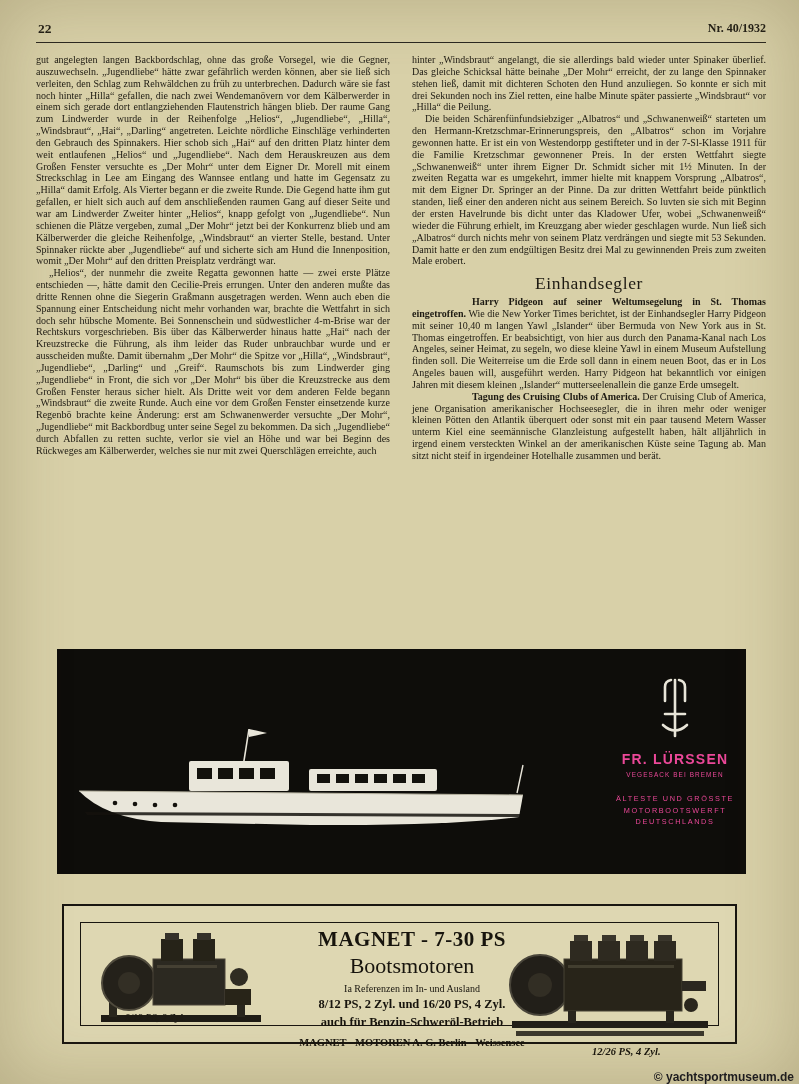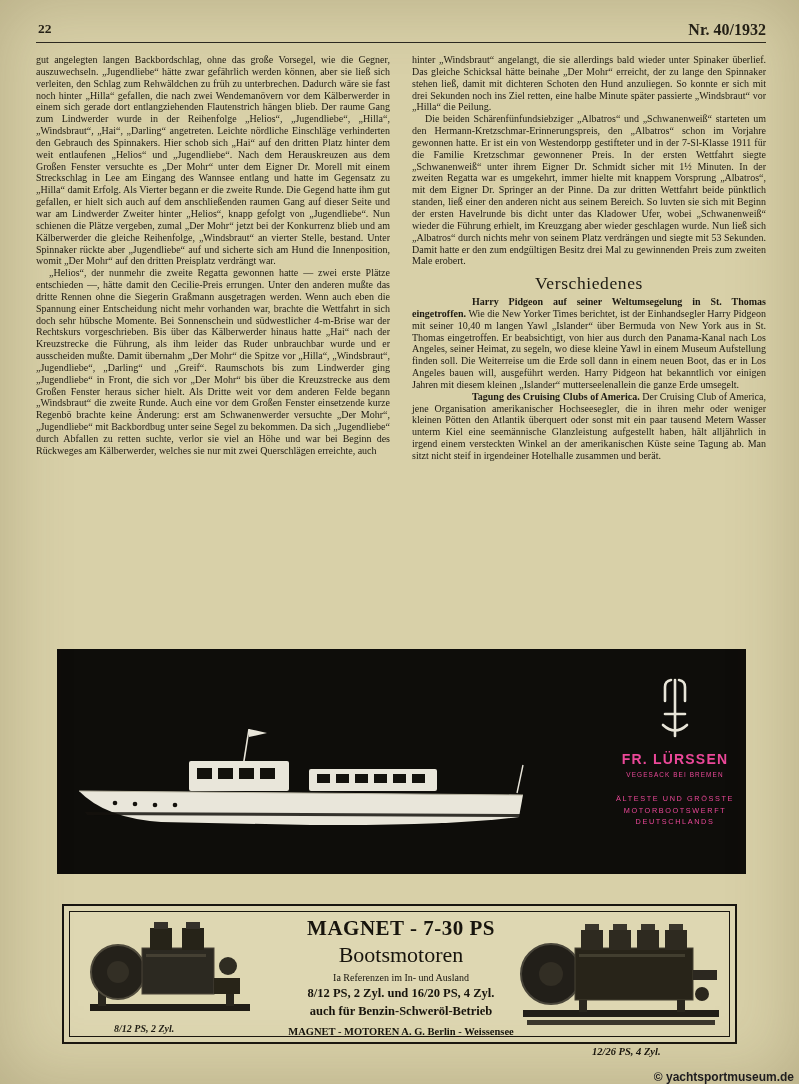--- a/index.html
+++ b/index.html
@@ -13,21 +13,21 @@
   }
   body::after {
     content: "";
     position: absolute; inset: 0;
     pointer-events: none;
     box-shadow: inset 0 0 70px rgba(92,80,38,.28);
   }
 
   
   .page-number { position: absolute; top: 21px; left: 38px; font-size: 13.5px; font-weight: bold; }
-  .issue       { position: absolute; top: 21px; right: 33px; font-size: 16px; font-weight: bold; }
+  .issue       { position: absolute; top: 21px; right: 33px; font-size: 12px; font-weight: bold; }
   .header-rule { position: absolute; top: 42px; left: 36px; width: 730px; border-top: 1.6px solid #2b2820; }
 
   
   .columns { position: absolute; top: 54px; left: 36px; width: 730px; display: flex; gap: 22px; }
   .col { width: 354px; font-size: 10px; line-height: 11.85px; text-align: justify; color: #1d1a12; }
   .body-p { margin: 0; }
   .indent { text-indent: 13px; }
   .section-heading {
     font-size: 17.5px; font-weight: normal; letter-spacing: .6px;
     text-align: center; margin: 11px 0 6px 0;
@@ -47,21 +47,21 @@
     font-family: "Liberation Sans", sans-serif;
   }
   .luerssen-company  { margin-top: 12px; font-size: 14px; font-weight: bold; letter-spacing: 1.2px; white-space: nowrap; }
   .luerssen-location { margin-top: 4px;  font-size: 6.4px; letter-spacing: 1.1px; white-space: nowrap; }
   .luerssen-claim    { margin-top: 15px; font-size: 7.3px; letter-spacing: 1.6px; line-height: 11.5px; }
   .luerssen-claim div { white-space: nowrap; }
 
   
   .ad-magnet {
     position: absolute; left: 62px; top: 904px; width: 675px; height: 140px;
-    background: #ded7b2; border: 2.5px solid #191610; padding: 5px;
+    background: #ded7b2; border: 2.5px solid #191610; padding: 16px;
   }
   .magnet-inner { position: relative; width: 100%; height: 100%; border: 1px solid #191610; }
   .engine-left  { position: absolute; left: 6px;  top: 6px; }
   .engine-right { position: absolute; right: 4px; top: 2px; }
   .magnet-center { position: absolute; left: 194px; top: 4px; width: 274px; text-align: center; color: #17140d; }
   .magnet-title    { font-size: 21px;  font-weight: bold; letter-spacing: .5px; white-space: nowrap; }
   .magnet-subtitle { font-size: 22px;  font-weight: normal; margin-top: 1px; }
   .magnet-ref      { font-size: 10px;  margin-top: 4px; }
   .magnet-line-bold{ font-size: 12.5px; font-weight: bold; margin-top: 3px; white-space: nowrap; }
   .magnet-company  { font-size: 10.5px; font-weight: bold; margin-top: 7px; white-space: nowrap; }
@@ -89,21 +89,21 @@
 <div class="header-rule"></div>
 
 <div class="columns">
   <div class="col">
     <p class="body-p">gut angelegten langen Backbordschlag, ohne das große Vorsegel, wie die Gegner, auszuwechseln. „Jugendliebe“ hätte zwar gefährlich werden können, aber sie ließ sich verleiten, den Schlag zum Rehwäldchen zu früh zu unterbrechen. Dadurch wäre sie fast noch hinter „Hilla“ gefallen, die nach zwei Wendemanövern vor dem Kälberwerder in einem sich gerade dort entlangziehenden Flautenstrich hängen blieb. Der raume Gang zum Lindwerder wurde in der Reihenfolge „Helios“, „Jugendliebe“, „Hilla“, „Windsbraut“, „Hai“, „Darling“ angetreten. Leichte nördliche Einschläge verhinderten den Gebrauch des Spinnakers. Hier schob sich „Hai“ auf den dritten Platz hinter dem weit entlaufenen „Helios“ und „Jugendliebe“. Nach dem Herauskreuzen aus dem Großen Fenster versuchte es „Der Mohr“ unter dem Eigner Dr. Morell mit einem Streckschlag in Lee am Eingang des Wannsee entlang und hatte im Gegensatz zu „Hilla“ damit Erfolg. Als Vierter begann er die zweite Runde. Die Gegend hatte ihm gut gefallen, er hielt sich auch auf dem anschließenden raumen Gang auf dieser Seite und war am Lindwerder Zweiter hinter „Helios“, knapp gefolgt von „Jugendliebe“. Nun schienen die Plätze vergeben, zumal „Der Mohr“ jetzt bei der Konkurrenz blieb und am Kälberwerder die gleiche Reihenfolge, „Windsbraut“ an vierter Stelle, bestand. Unter Spinnaker rückte aber „Jugendliebe“ auf und sicherte sich am Hund die Innenposition, womit „Der Mohr“ auf den dritten Preisplatz verdrängt war.</p>
     <p class="body-p indent">„Helios“, der nunmehr die zweite Regatta gewonnen hatte — zwei erste Plätze entschieden —, hätte damit den Cecilie-Preis errungen. Unter den anderen mußte das dritte Rennen ohne die Siegerin Graßmann ausgetragen werden. Wenn auch eben die Spannung einer Entscheidung nicht mehr vorhanden war, brachte die Wettfahrt in sich doch sehr hübsche Momente. Bei Sonnenschein und südwestlicher 4-m-Brise war der Rechtskurs vorgeschrieben. Bis über das Kälberwerder hinaus hatte „Hai“ nach der Kreuzstrecke die Führung, als ihm leider das Ruder unbrauchbar wurde und er ausscheiden mußte. Damit übernahm „Der Mohr“ die Spitze vor „Hilla“, „Windsbraut“, „Jugendliebe“, „Darling“ und „Greif“. Raumschots bis zum Lindwerder ging „Jugendliebe“ in Front, die sich vor „Der Mohr“ bis über die Kreuzstrecke aus dem Großen Fenster heraus sicher hielt. Als Dritte weit vor dem anderen Felde begann „Windsbraut“ die zweite Runde. Auch eine vor dem Großen Fenster einsetzende kurze Regenbö brachte keine Änderung: erst am Schwanenwerder versuchte „Der Mohr“, „Jugendliebe“ mit Backbordbug unter seine Segel zu bekommen. Da sich „Jugendliebe“ durch Abfallen zu retten suchte, verlor sie viel an Höhe und war bei Beginn des Rückweges am Kälberwerder, welches sie nur mit zwei Querschlägen erreichte, auch</p>
   </div>
   <div class="col">
     <p class="body-p">hinter „Windsbraut“ angelangt, die sie allerdings bald wieder unter Spinaker überlief. Das gleiche Schicksal hätte beinahe „Der Mohr“ erreicht, der zu lange den Spinnaker stehen ließ, damit mit dichteren Schoten den Hund anzuliegen. So konnte er sich mit drei Sekunden noch ins Ziel retten, eine halbe Minute später passierte „Windsbraut“ vor „Hilla“ die Peilung.</p>
     <p class="body-p indent">Die beiden Schärenfünfundsiebziger „Albatros“ und „Schwanenweiß“ starteten um den Hermann-Kretzschmar-Erinnerungspreis, den „Albatros“ schon im Vorjahre gewonnen hatte. Er ist ein von Westendorpp gestifteter und in der 7-Sl-Klasse 1911 für die Familie Kretzschmar gewonnener Preis. In der ersten Wettfahrt siegte „Schwanenweiß“ unter ihrem Eigner Dr. Schmidt sicher mit 1½ Minuten. In der zweiten Regatta war es umgekehrt, immer hielte mit knappem Vorsprung „Albatros“, mit dem Eigner Dr. Springer an der Pinne. Da zur dritten Wettfahrt beide pünktlich standen, ließ einer den anderen nicht aus seinem Bereich. So luvten sie sich mit Beginn der ersten Havelrunde bis dicht unter das Kladower Ufer, wobei „Schwanenweiß“ wieder die Führung erhielt, im Kreuzgang aber wieder geschlagen wurde. Nun ließ sich „Albatros“ durch nichts mehr von seinem Platz verdrängen und siegte mit 53 Sekunden. Damit hatte er den zum endgültigen Besitz drei Mal zu gewinnenden Preis zum zweiten Male erobert.</p>
-    <h2 class="section-heading">Verschiedenes</h2>
+    <h2 class="section-heading">Einhandsegler</h2>
     <p class="body-p indent">
       <span class="news-lead">Harry Pidgeon auf seiner Weltumsegelung in St. Thomas eingetroffen.</span>
       <span>Wie die New Yorker Times berichtet, ist der Einhandsegler Harry Pidgeon mit seiner 10,40 m langen Yawl „Islander“ über Bermuda von New York aus in St. Thomas eingetroffen. Er beabsichtigt, von hier aus durch den Panama-Kanal nach Los Angeles, seiner Heimat, zu segeln, wo diese kleine Yawl in einem Museum Aufstellung finden soll. Die Weiterreise um die Erde soll dann in einem neuen Boot, das er in Los Angeles bauen will, ausgeführt werden. Harry Pidgeon hat bekanntlich vor einigen Jahren mit diesem kleinen „Islander“ mutterseelenallein die ganze Erde umsegelt.</span>
     </p>
     <p class="body-p indent">
       <span class="news-lead">Tagung des Cruising Clubs of America.</span>
       <span>Der Cruising Club of America, jene Organisation amerikanischer Hochseesegler, die in ihren mehr oder weniger kleinen Pötten den Atlantik überquert oder sonst mit ein paar tausend Metern Wasser unterm Kiel eine seemännische Glanzleistung aufgestellt haben, hält alljährlich in irgend einem versteckten Winkel an der amerikanischen Küste seine Tagung ab. Man sitzt nicht steif in irgendeiner Hotelhalle zusammen und berät.</span>
     </p>
   </div>
 </div>

